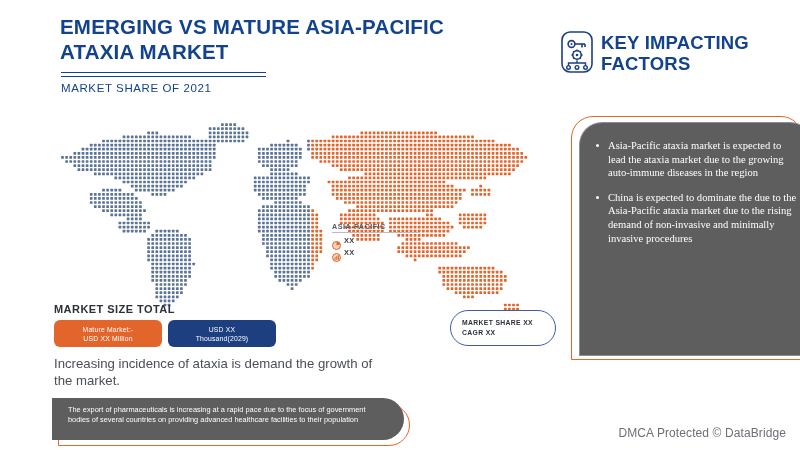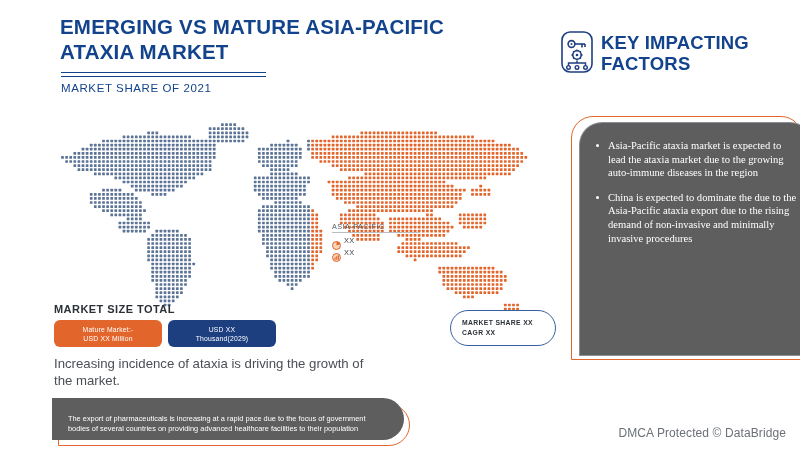--- a/index.html
+++ b/index.html
@@ -55,21 +55,21 @@
   }
   .card li::before{
     content:"";position:absolute;left:-10px;top:5px;
     width:3.2px;height:3.2px;border-radius:50%;background:#ffffff;
   }
 
   
   .map{position:absolute;left:10px;top:100px;width:520px;height:215px;}
 
   
-  .ap-wrap{position:absolute;left:300px;top:222px;width:120px;}
+  .ap-wrap{position:absolute;left:300px;top:222px;width:120px;font-weight:bold;}
   .ap-label{
     font-size:7.2px;letter-spacing:.5px;color:#555a60;white-space:nowrap;
   }
   .ap-rule{width:88px;height:1px;background:#b9bcc1;margin-top:1px;}
   .ap-row{display:flex;align-items:center;gap:3px;margin-top:3px;}
   .ap-badge{width:9px;height:9px;flex:0 0 auto;}
   .ap-val{font-size:7.4px;color:#3b3f45;letter-spacing:.3px;}
 
   
   .mst-title{
@@ -99,21 +99,21 @@
   .ms-badge div{font-size:6.8px;font-weight:bold;letter-spacing:.35px;color:#2c3138;line-height:10px;}
 
   
   .note-outline{
     position:absolute;left:26px;top:404px;width:352px;height:42px;
     border:1.4px solid #e2662c;border-radius:0 21px 21px 0;box-sizing:border-box;
   }
   .note{
     position:absolute;left:20px;top:398px;width:352px;height:42px;
     background:#5e5e5e;border-radius:0 21px 21px 0;
-    box-sizing:border-box;padding:16px 26px 7px 16px;
+    box-sizing:border-box;padding:7px 26px 7px 16px;
     color:#ffffff;font-size:7.4px;line-height:10.4px;
   }
 
   .footer{
     position:absolute;right:14px;bottom:10px;
     font-size:12px;color:#6b7076;letter-spacing:.1px;
   }
 </style>
 </head>
 <body>
@@ -143,21 +143,21 @@
         <circle cx="25.5" cy="37.4" r="1.8" fill="none" stroke="#1d3f80" stroke-width="1.4"></circle>
       </svg>
     </span>
     <span class="kif-title">KEY IMPACTING FACTORS</span>
   </div>
 
   <div class="card-outline"></div>
   <div class="card">
     <ul>
       <li>Asia-Pacific ataxia market is expected to lead the ataxia market due to the growing auto-immune diseases in the region</li>
-      <li>China is expected to dominate the due to the Asia-Pacific ataxia export due to the rising demand of non-invasive and minimally invasive procedures</li>
+      <li>China is expected to dominate the due to the Asia-Pacific ataxia market due to the rising demand of non-invasive and minimally invasive procedures</li>
     </ul>
   </div>
 
   <div class="map">
     <svg id="mapsvg" viewBox="0 0 520 215" width="520" height="215">
         <rect x="179.05" y="23.25" width="2.70" height="2.70" rx="0.5" fill="#5b7394"></rect>
         <rect x="183.15" y="23.25" width="2.70" height="2.70" rx="0.5" fill="#5b7394"></rect>
         <rect x="187.25" y="23.25" width="2.70" height="2.70" rx="0.5" fill="#5b7394"></rect>
         <rect x="191.35" y="23.25" width="2.70" height="2.70" rx="0.5" fill="#5b7394"></rect>
         <rect x="166.75" y="27.35" width="2.70" height="2.70" rx="0.5" fill="#5b7394"></rect>
@@ -2378,19 +2378,19 @@
       <span>USD  XX Million</span>
     </span>
   </div>
   <div class="pill pill-blue">
     <span>
       <span>USD XX</span><br>
       <span>Thousand(2029)</span>
     </span>
   </div>
 
-  <div class="lead">Increasing incidence of ataxia is driving the growth of the market.</div>
+  <div class="lead">Increasing incidence of ataxia is demand the growth of the market.</div>
 
   <div class="note-outline"></div>
   <div class="note">The export of pharmaceuticals is increasing at a rapid pace due to the focus of government bodies of several countries on providing advanced healthcare facilities to their population</div>
 
   <div class="footer">DMCA Protected © DataBridge</div>
 </div>
 
 </body></html>

